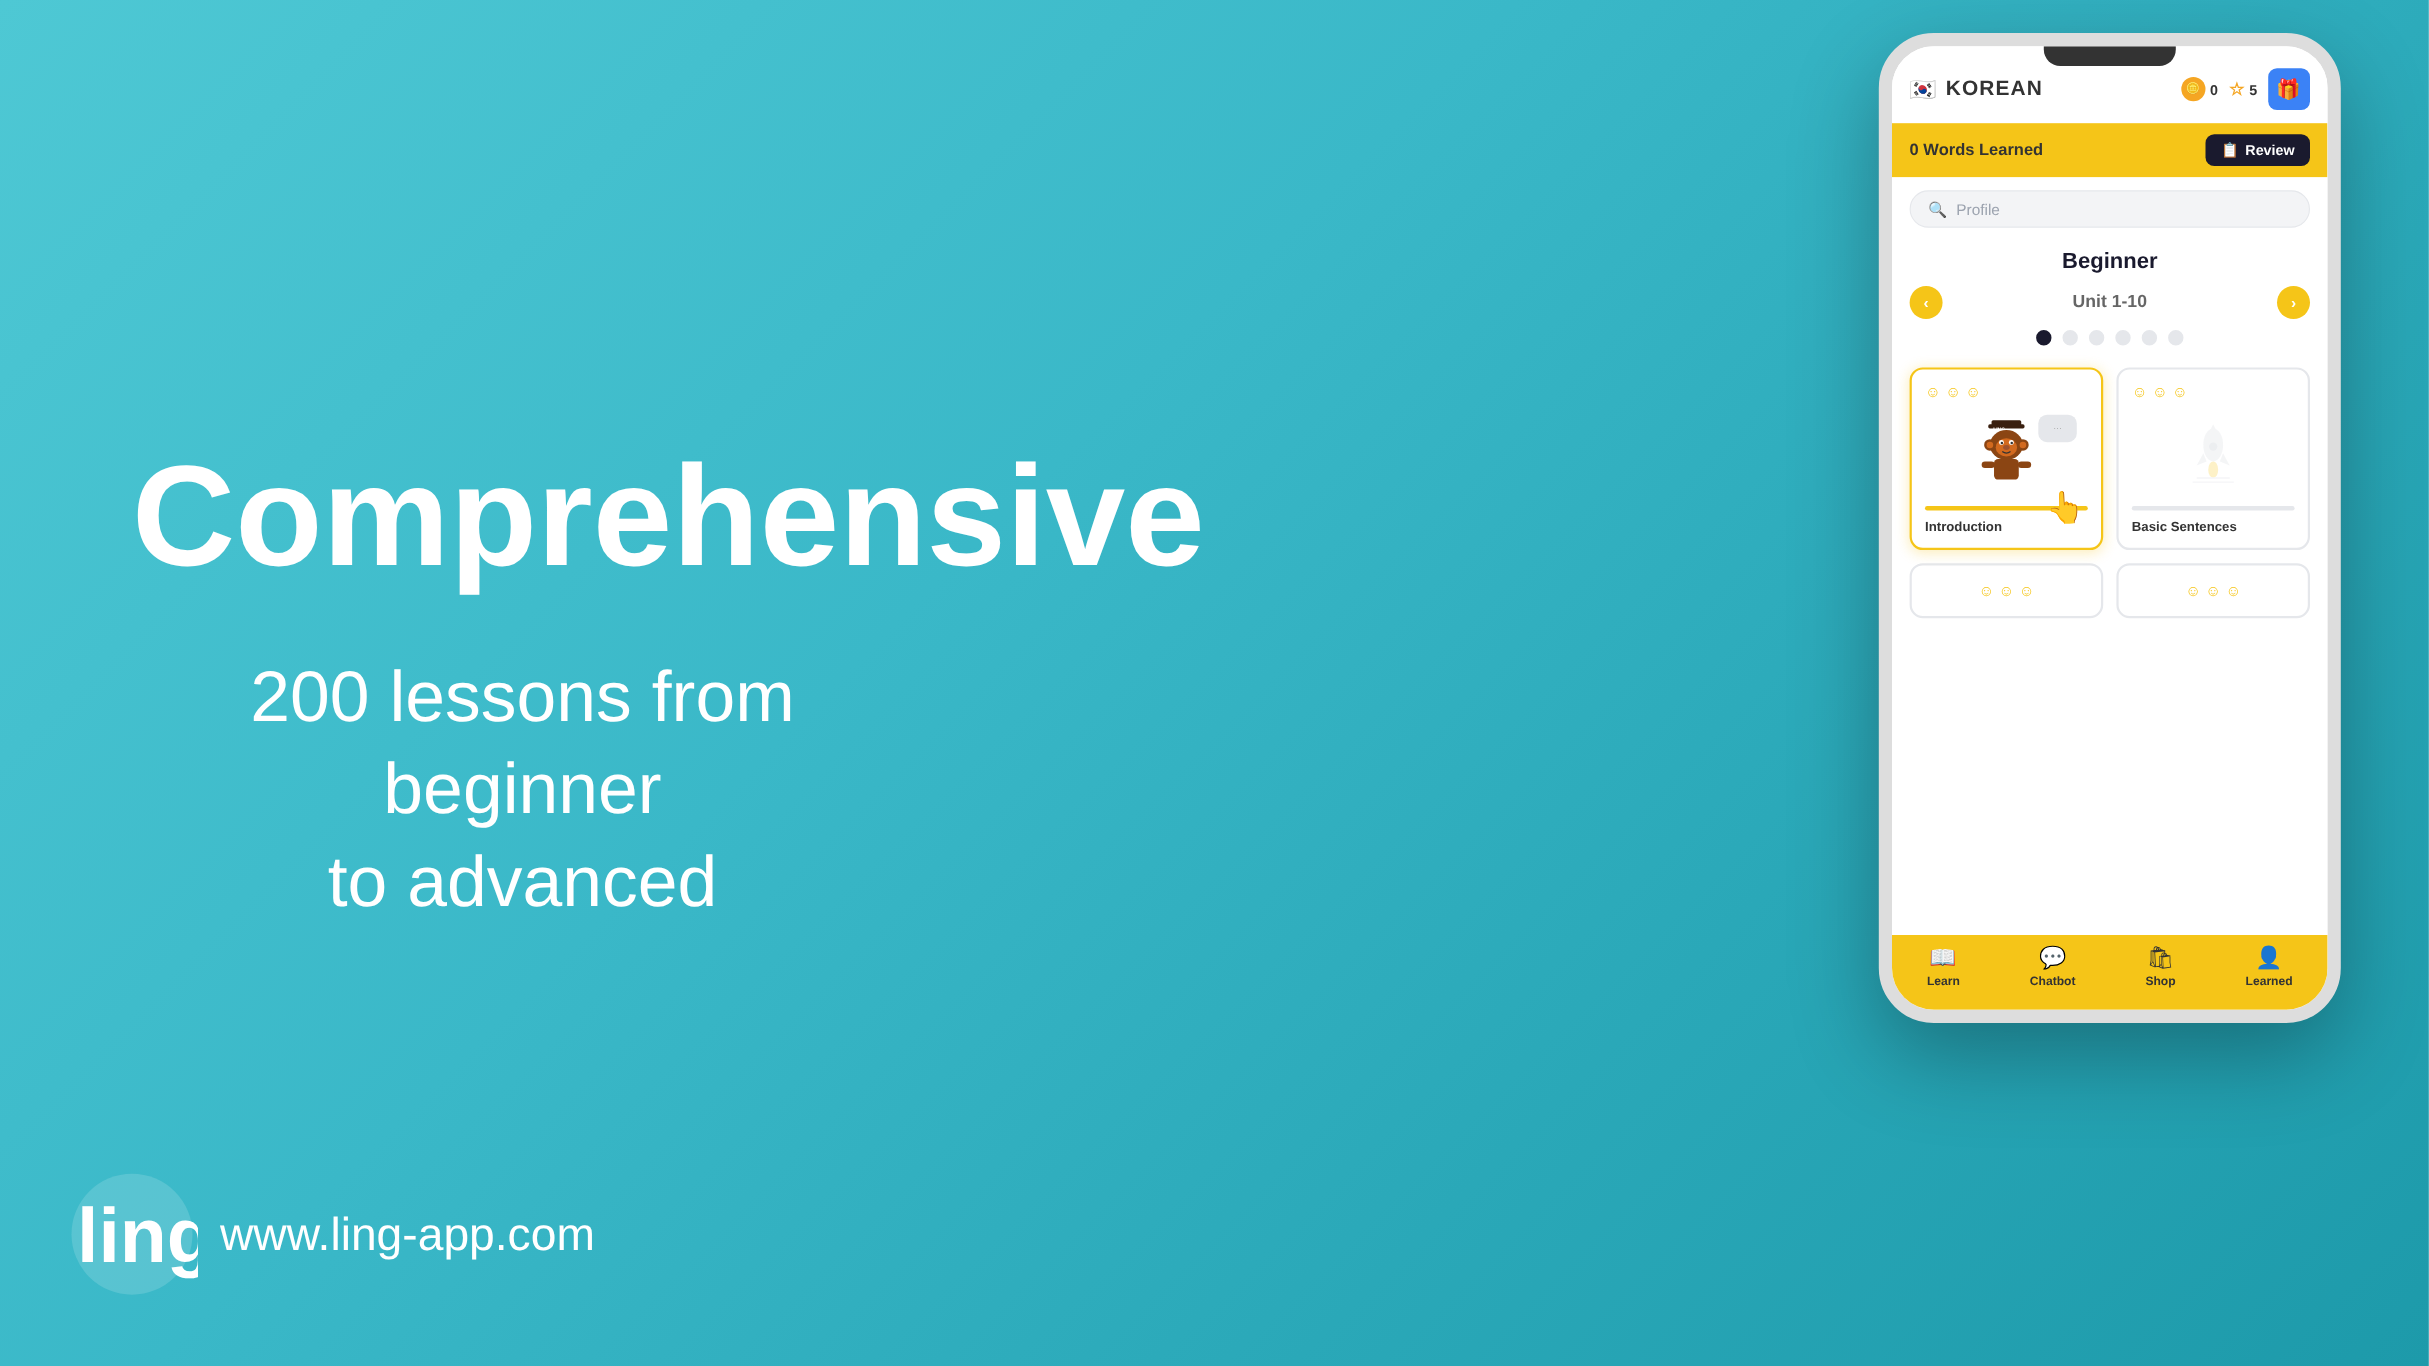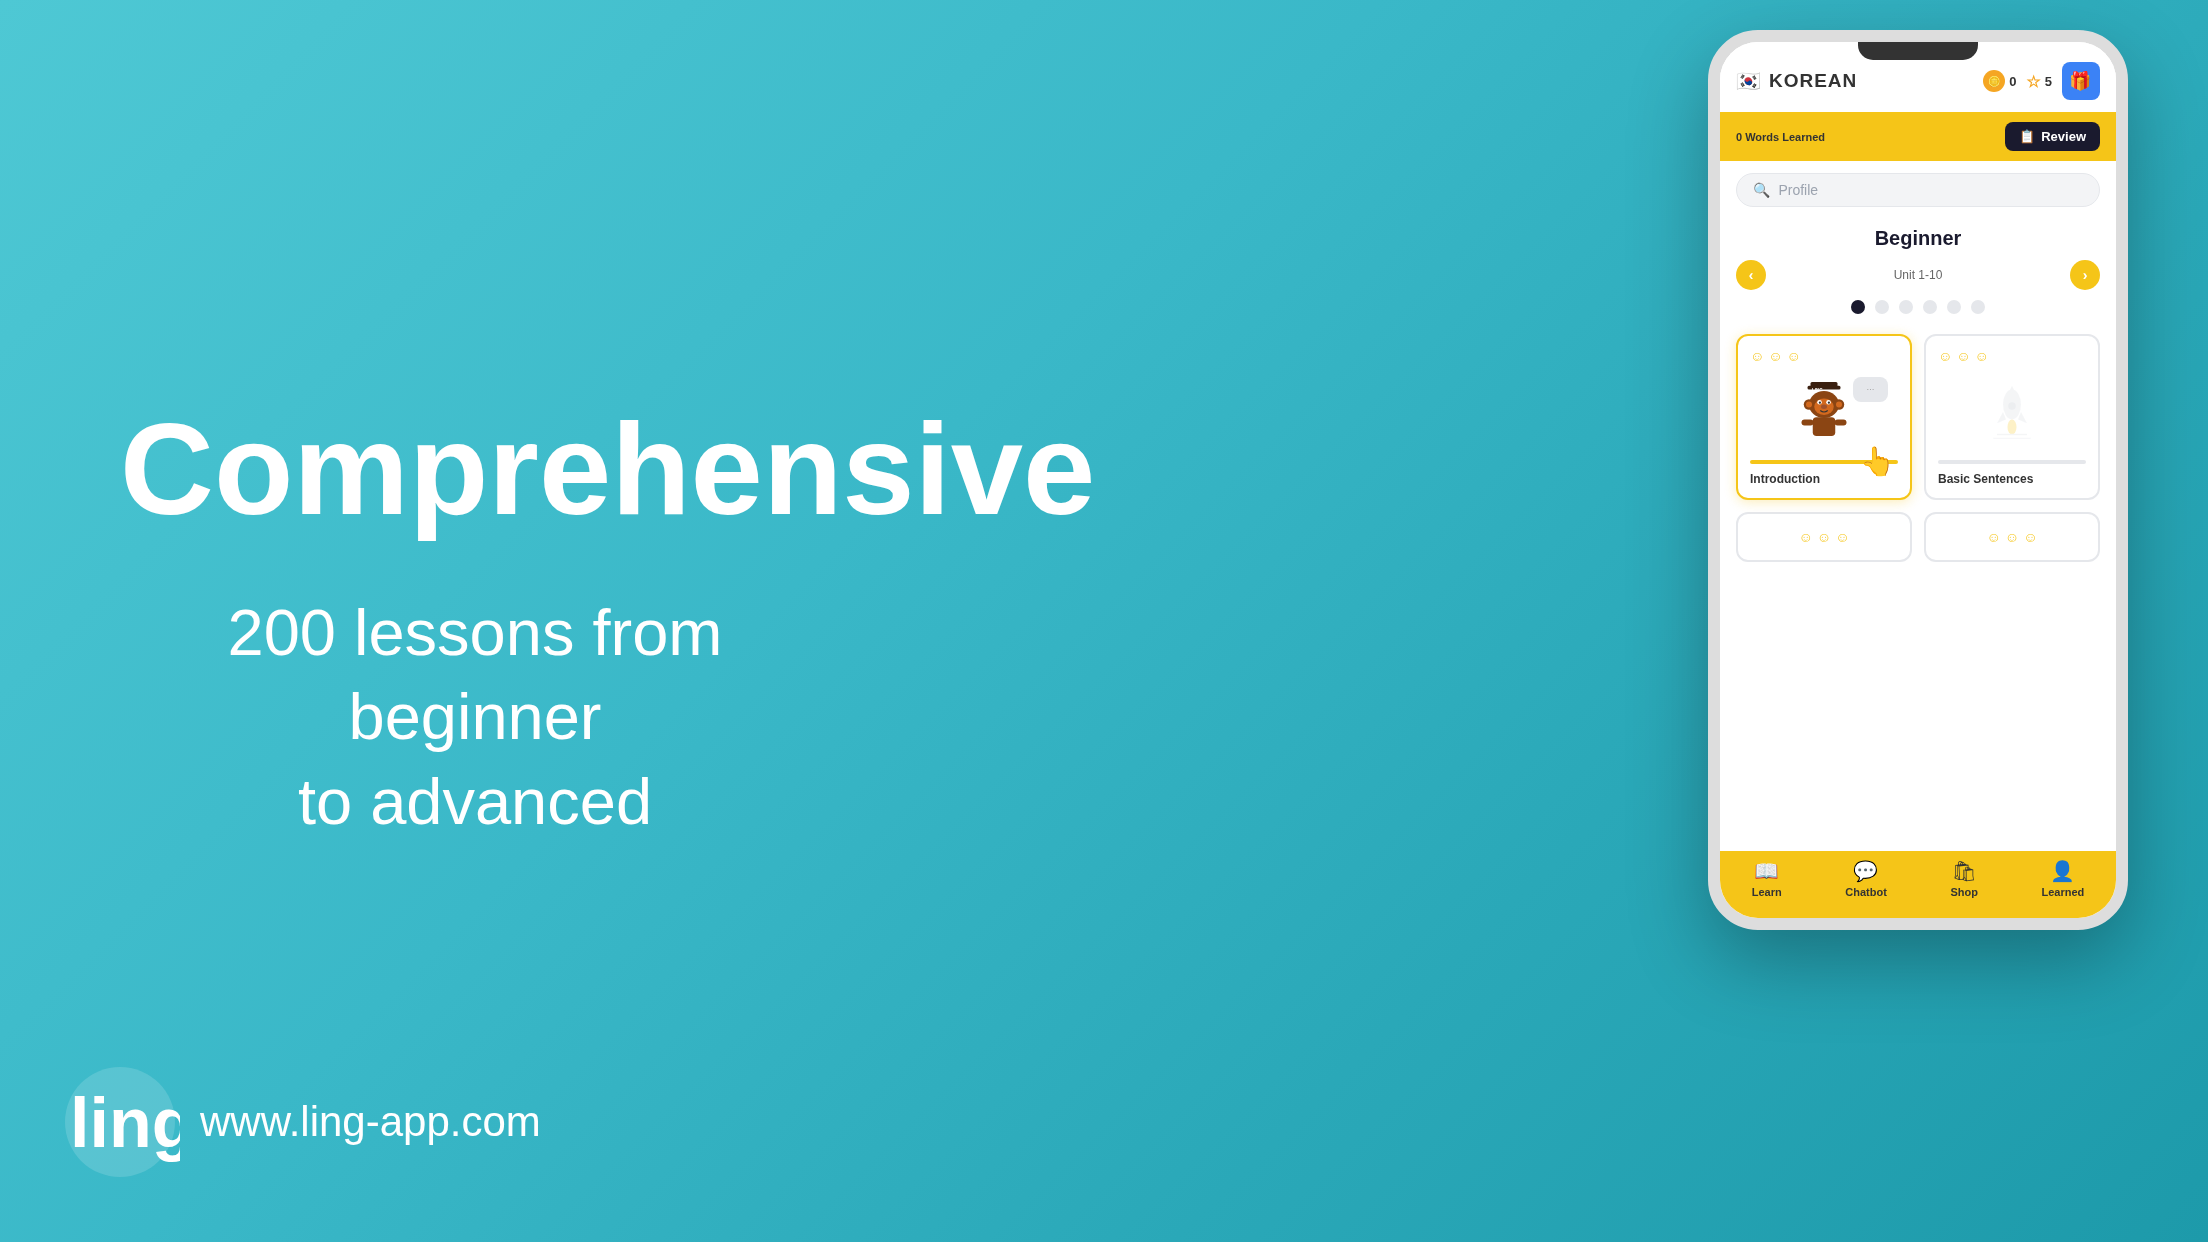--- a/index.html
+++ b/index.html
@@ -179,21 +179,21 @@
     
     .words-banner {
       background: #f5c518;
       padding: 10px 16px;
       display: flex;
       align-items: center;
       justify-content: space-between;
     }
 
     .words-text {
-      font-size: 11px;
+      font-size: 15px;
       font-weight: 700;
       color: #333;
     }
 
     .review-btn {
       background: #1a1a2e;
       color: white;
       padding: 7px 14px;
       border-radius: 8px;
       font-size: 13px;
@@ -255,22 +255,23 @@
       border-radius: 50%;
       display: flex;
       align-items: center;
       justify-content: center;
       font-size: 14px;
       color: white;
       font-weight: 700;
     }
 
     .unit-label {
-      font-size: 12px;
+      font-size: 16px;
       color: #666;
+      font-weight: bold;
     }
 
     
     .progress-dots {
       display: flex;
       align-items: center;
       justify-content: center;
       gap: 10px;
       margin-bottom: 12px;
     }

